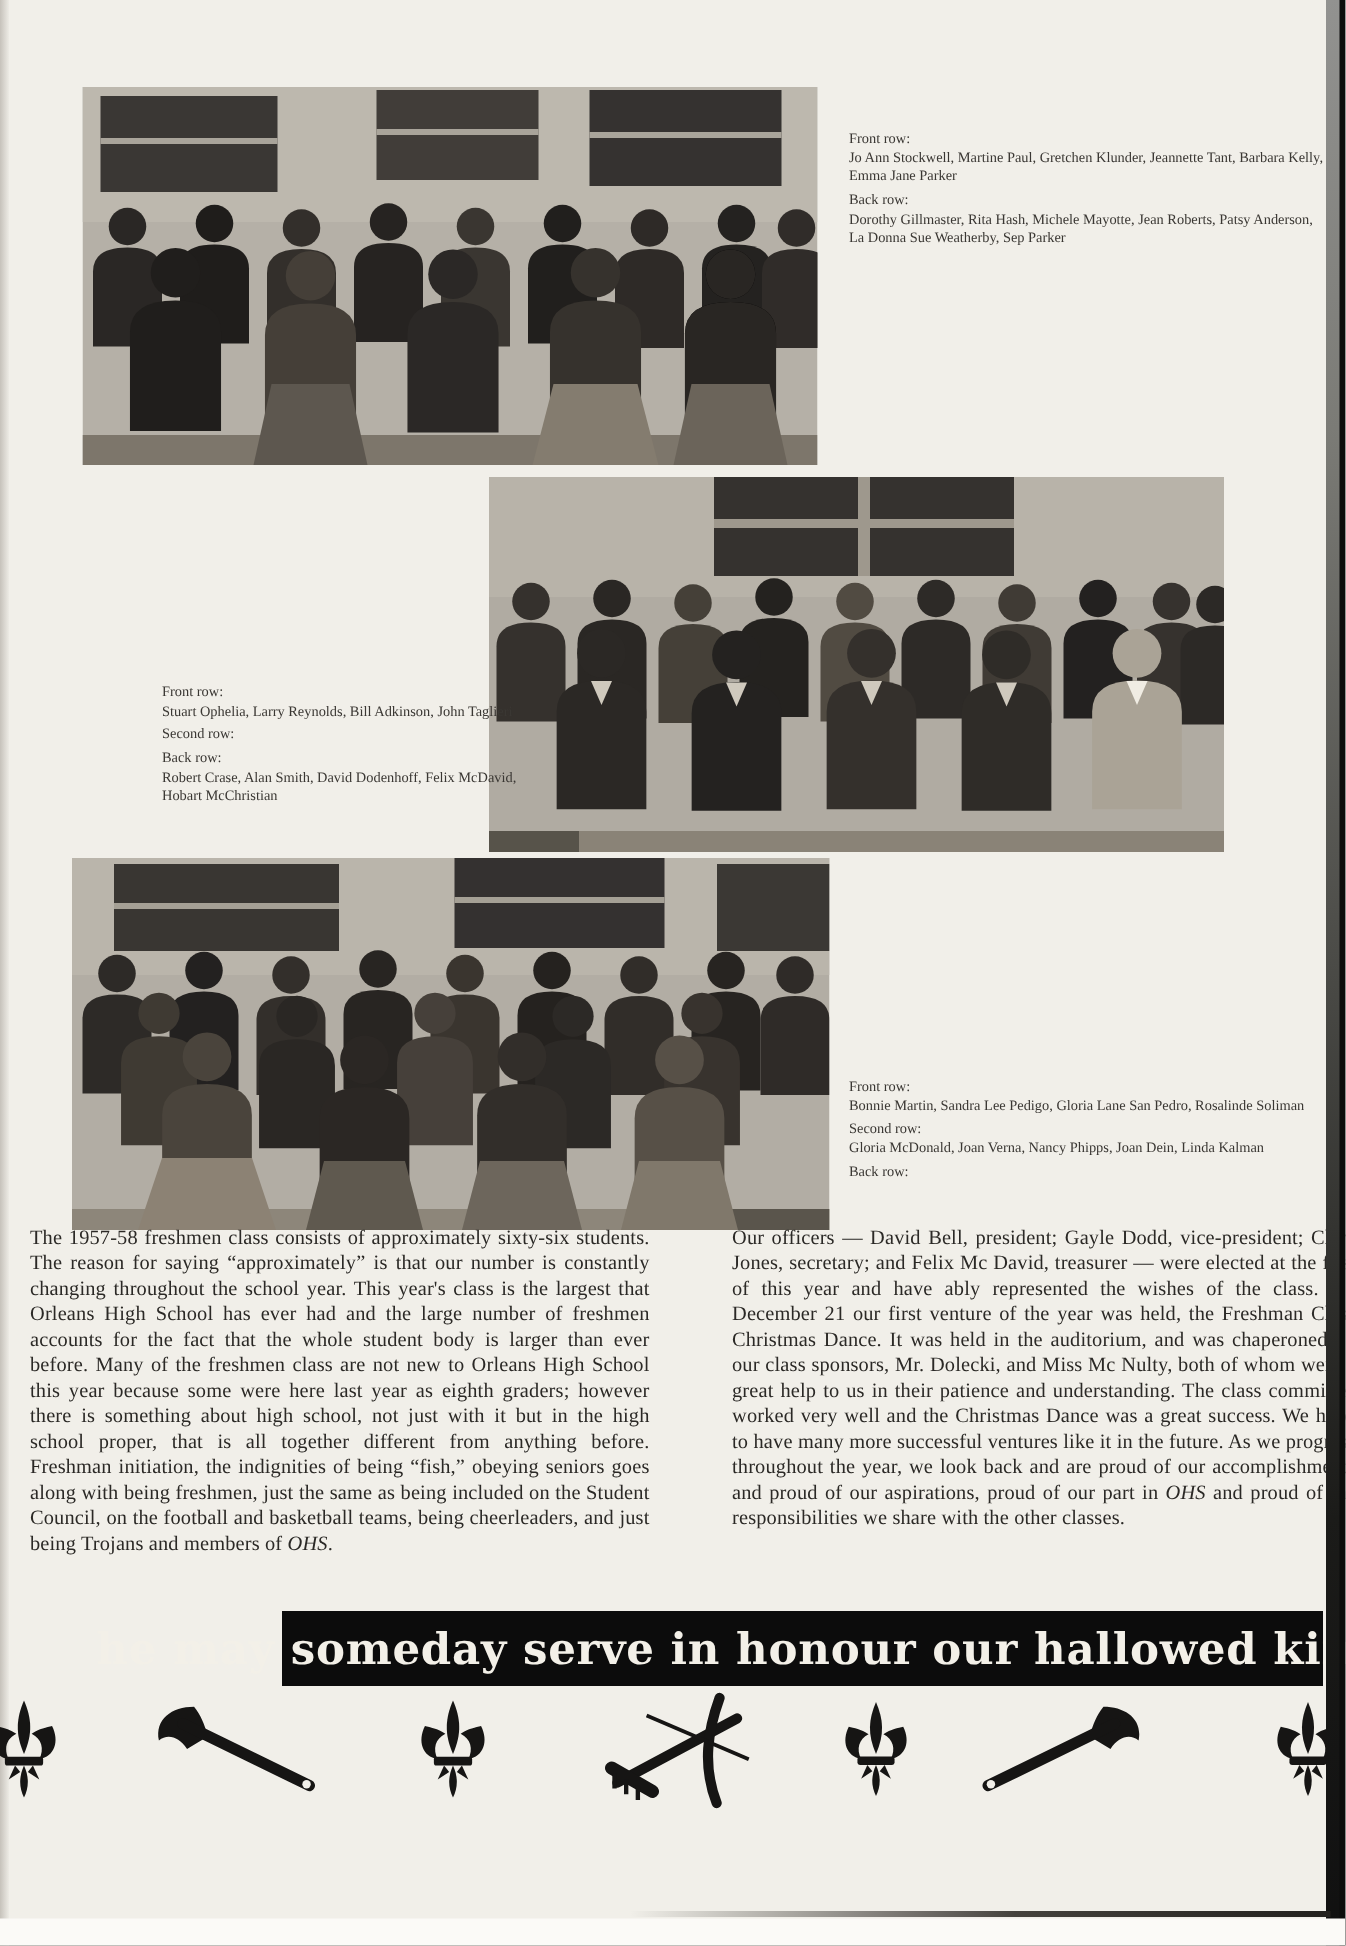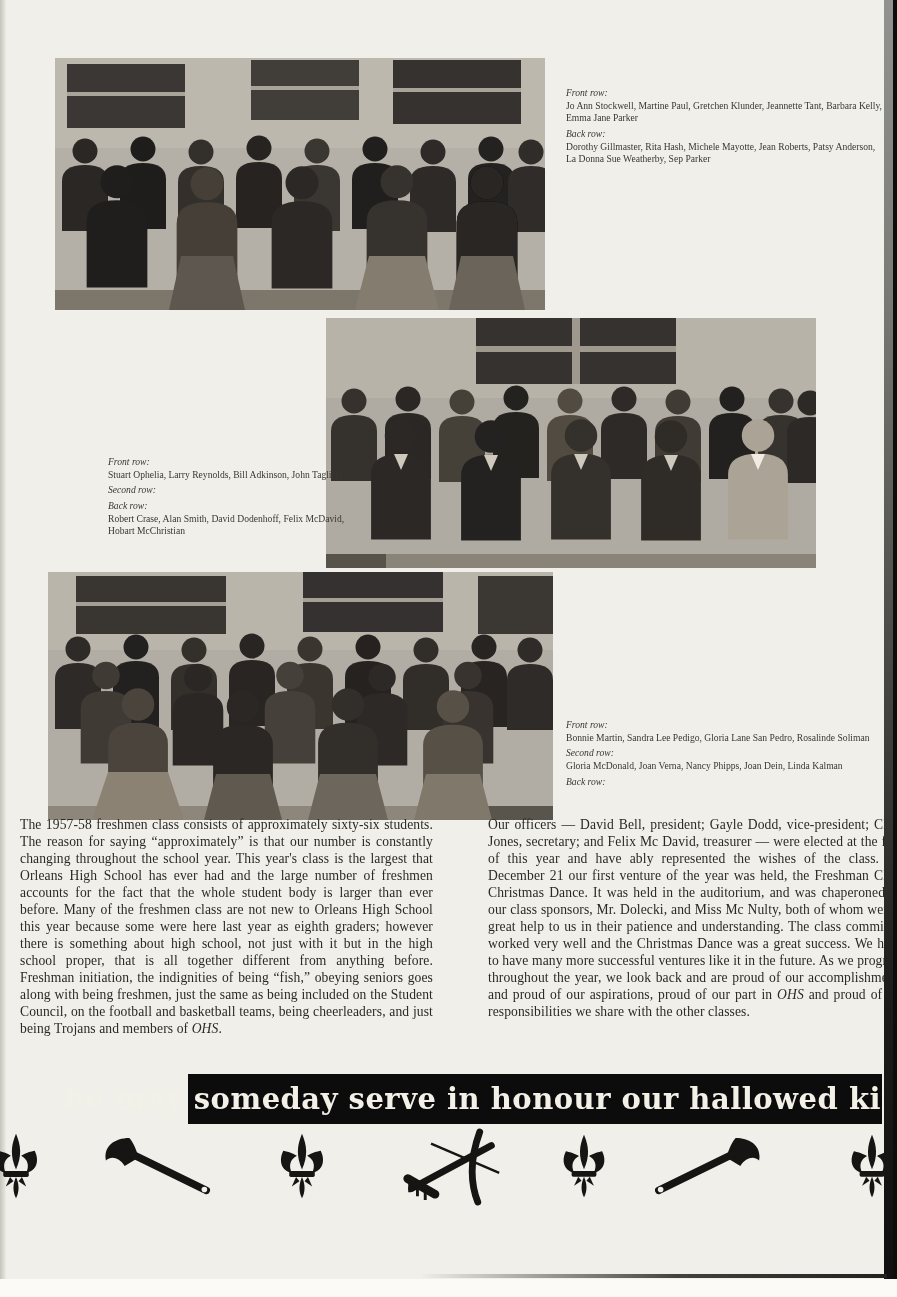--- a/index.html
+++ b/index.html
@@ -12,21 +12,21 @@
     background:linear-gradient(180deg,#929290 0%,#7b7b76 22%,#4a4a46 50%,#1b1b19 78%,#101010 100%);}
   .edge-right:after{content:"";position:absolute;right:0;top:0;width:4px;height:100%;background:#0d0d0c;}
   .edge-bottom{position:absolute;left:420px;right:10px;top:1274px;height:4px;
     background:linear-gradient(90deg,rgba(60,58,54,0) 0%,#45423d 55%,#22201d 100%);}
   .scan-bottom{position:absolute;left:0;top:1279px;width:100%;height:18px;background:#fbfaf7;}
   
   .photo{position:absolute;display:block;}
   .photo svg{display:block;}
   
   .caption{position:absolute;font-size:9.6px;line-height:1.32;color:#3a3733;}
-  .cap-label{font-style:italic;margin-top:3px;}
+  .cap-label{margin-top:3px;}
   .cap-names{margin:0;}
   .cap1{left:566px;top:84px;width:316px;}
   .cap2{left:108px;top:453px;width:242px;}
   .cap3{left:566px;top:716px;width:316px;}
   
   .col{position:absolute;top:816px;font-size:13.6px;line-height:17px;text-align:justify;
        color:#2b2926;letter-spacing:0.1px;}
   .col .ital{font-style:italic;}
   .col-left{left:20px;width:413px;}
   .col-right{left:447px;width:416px;margin-left:41px;}

